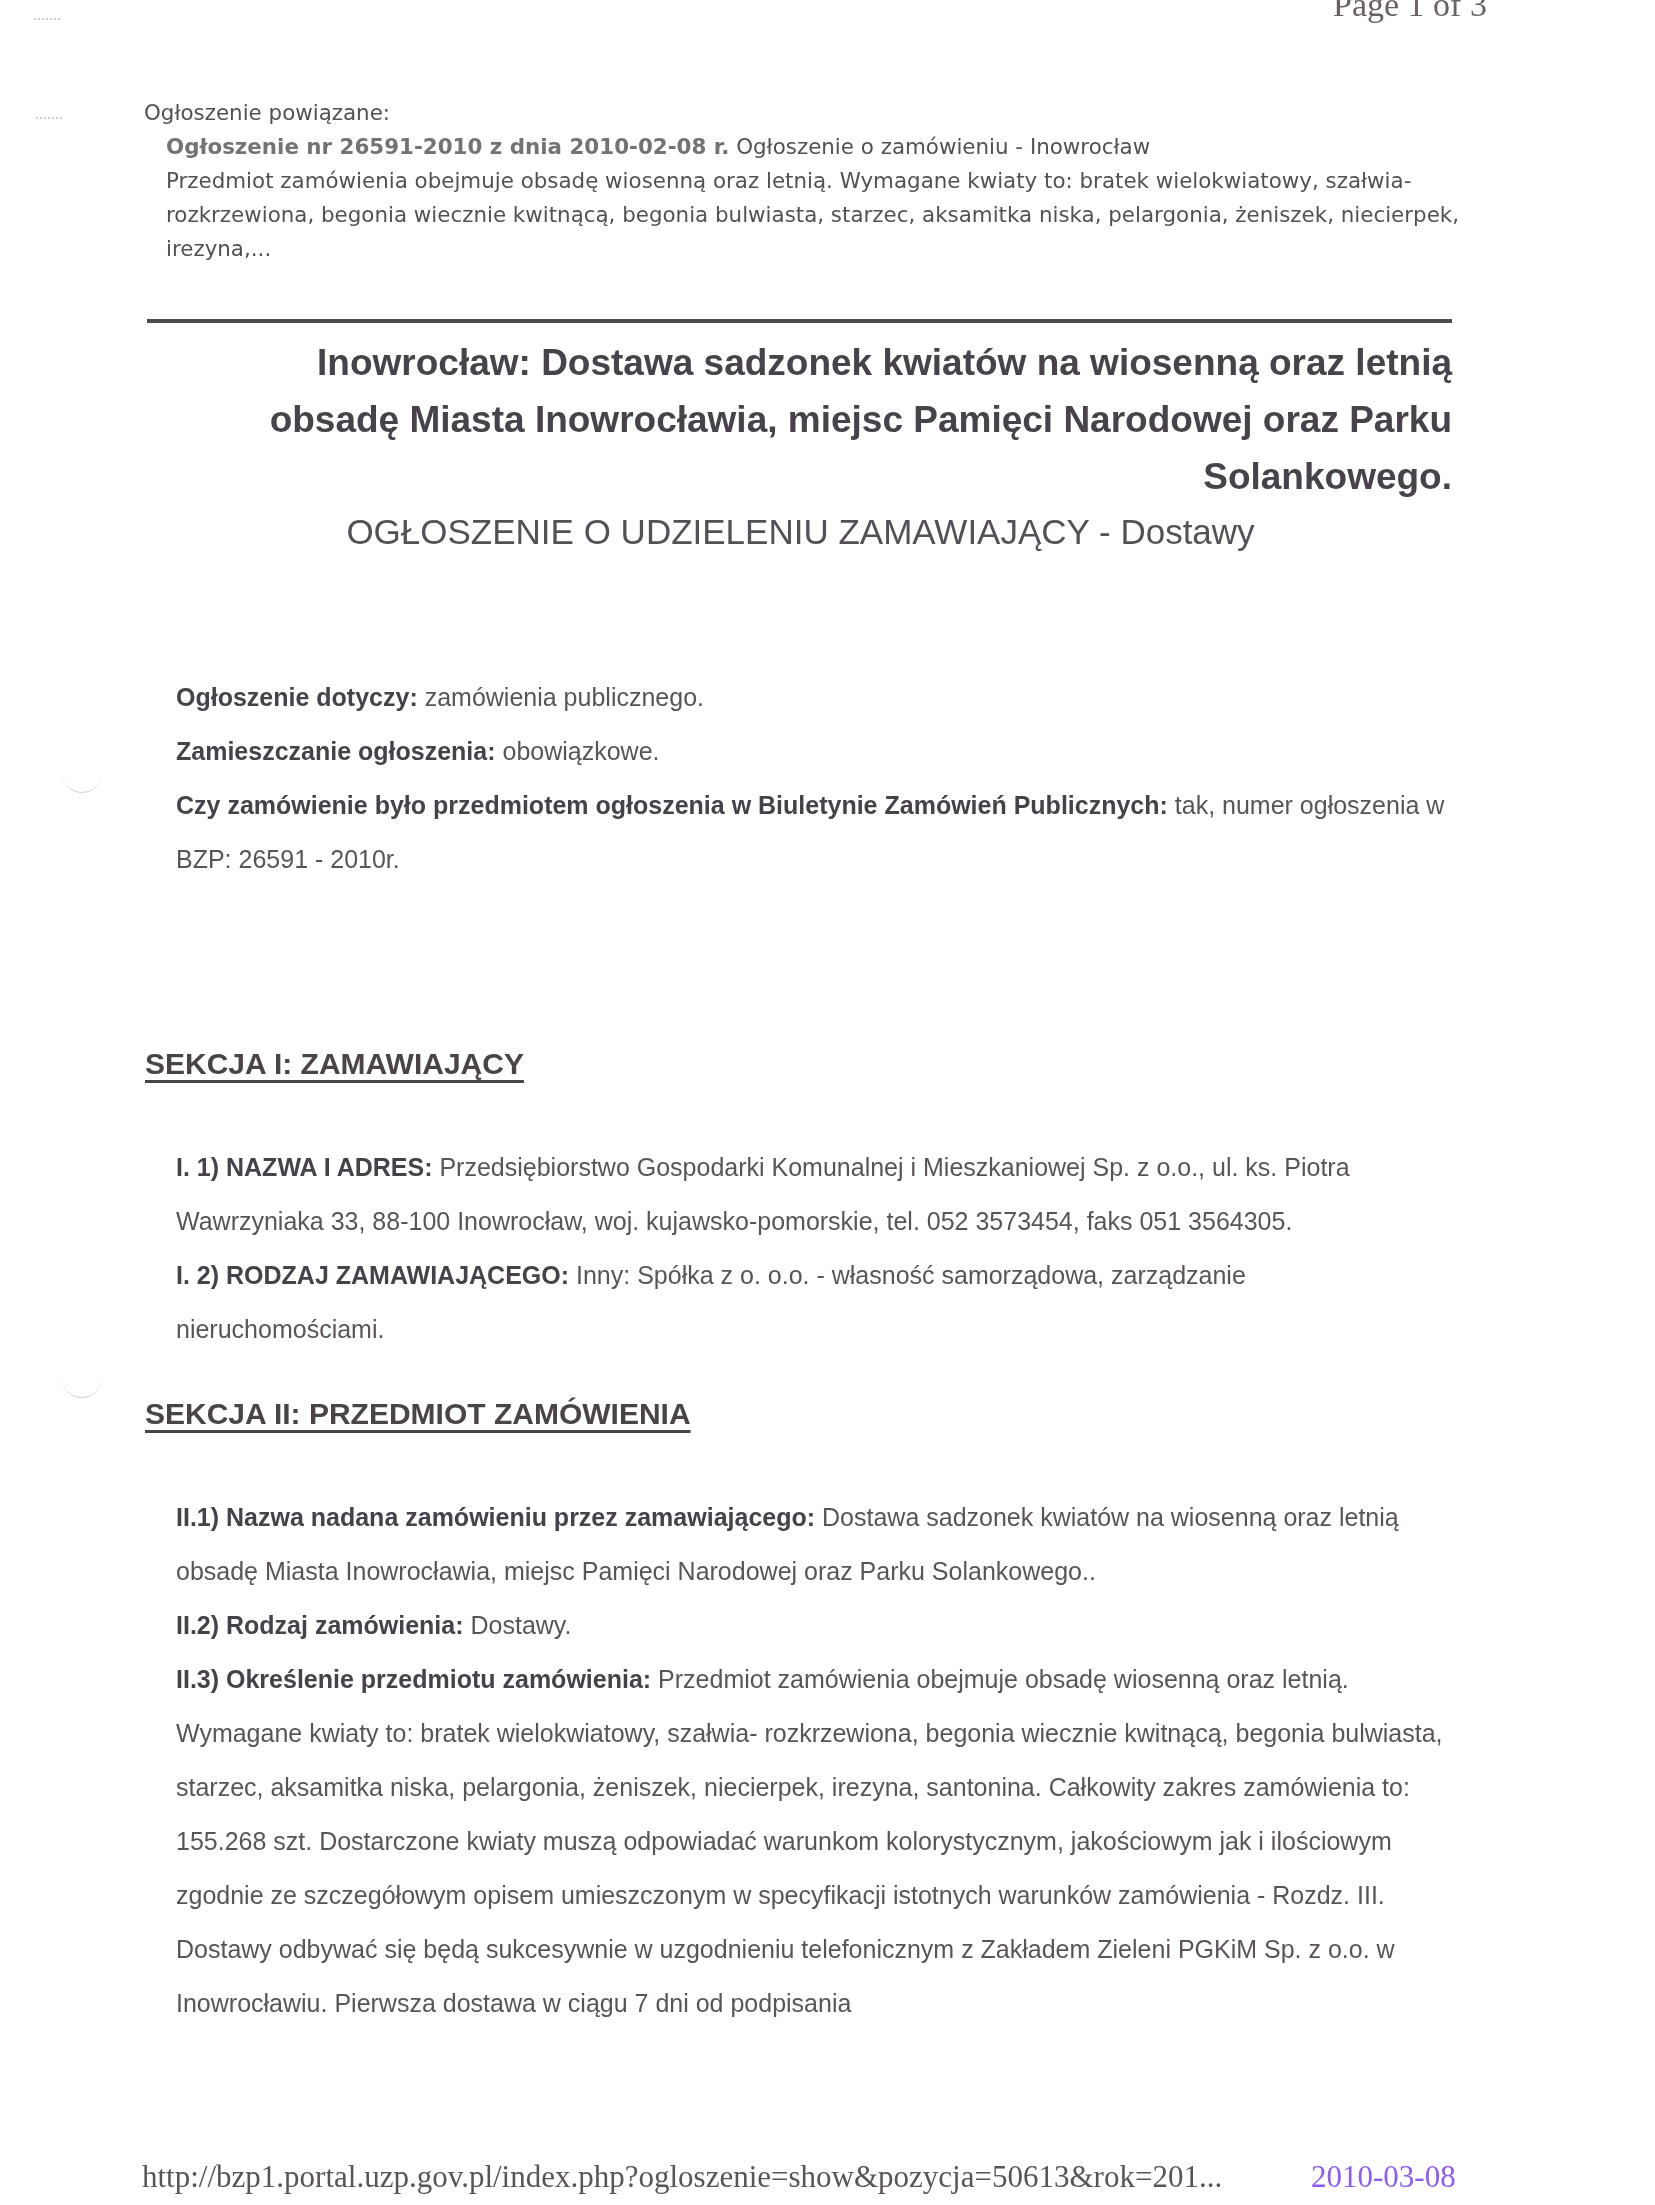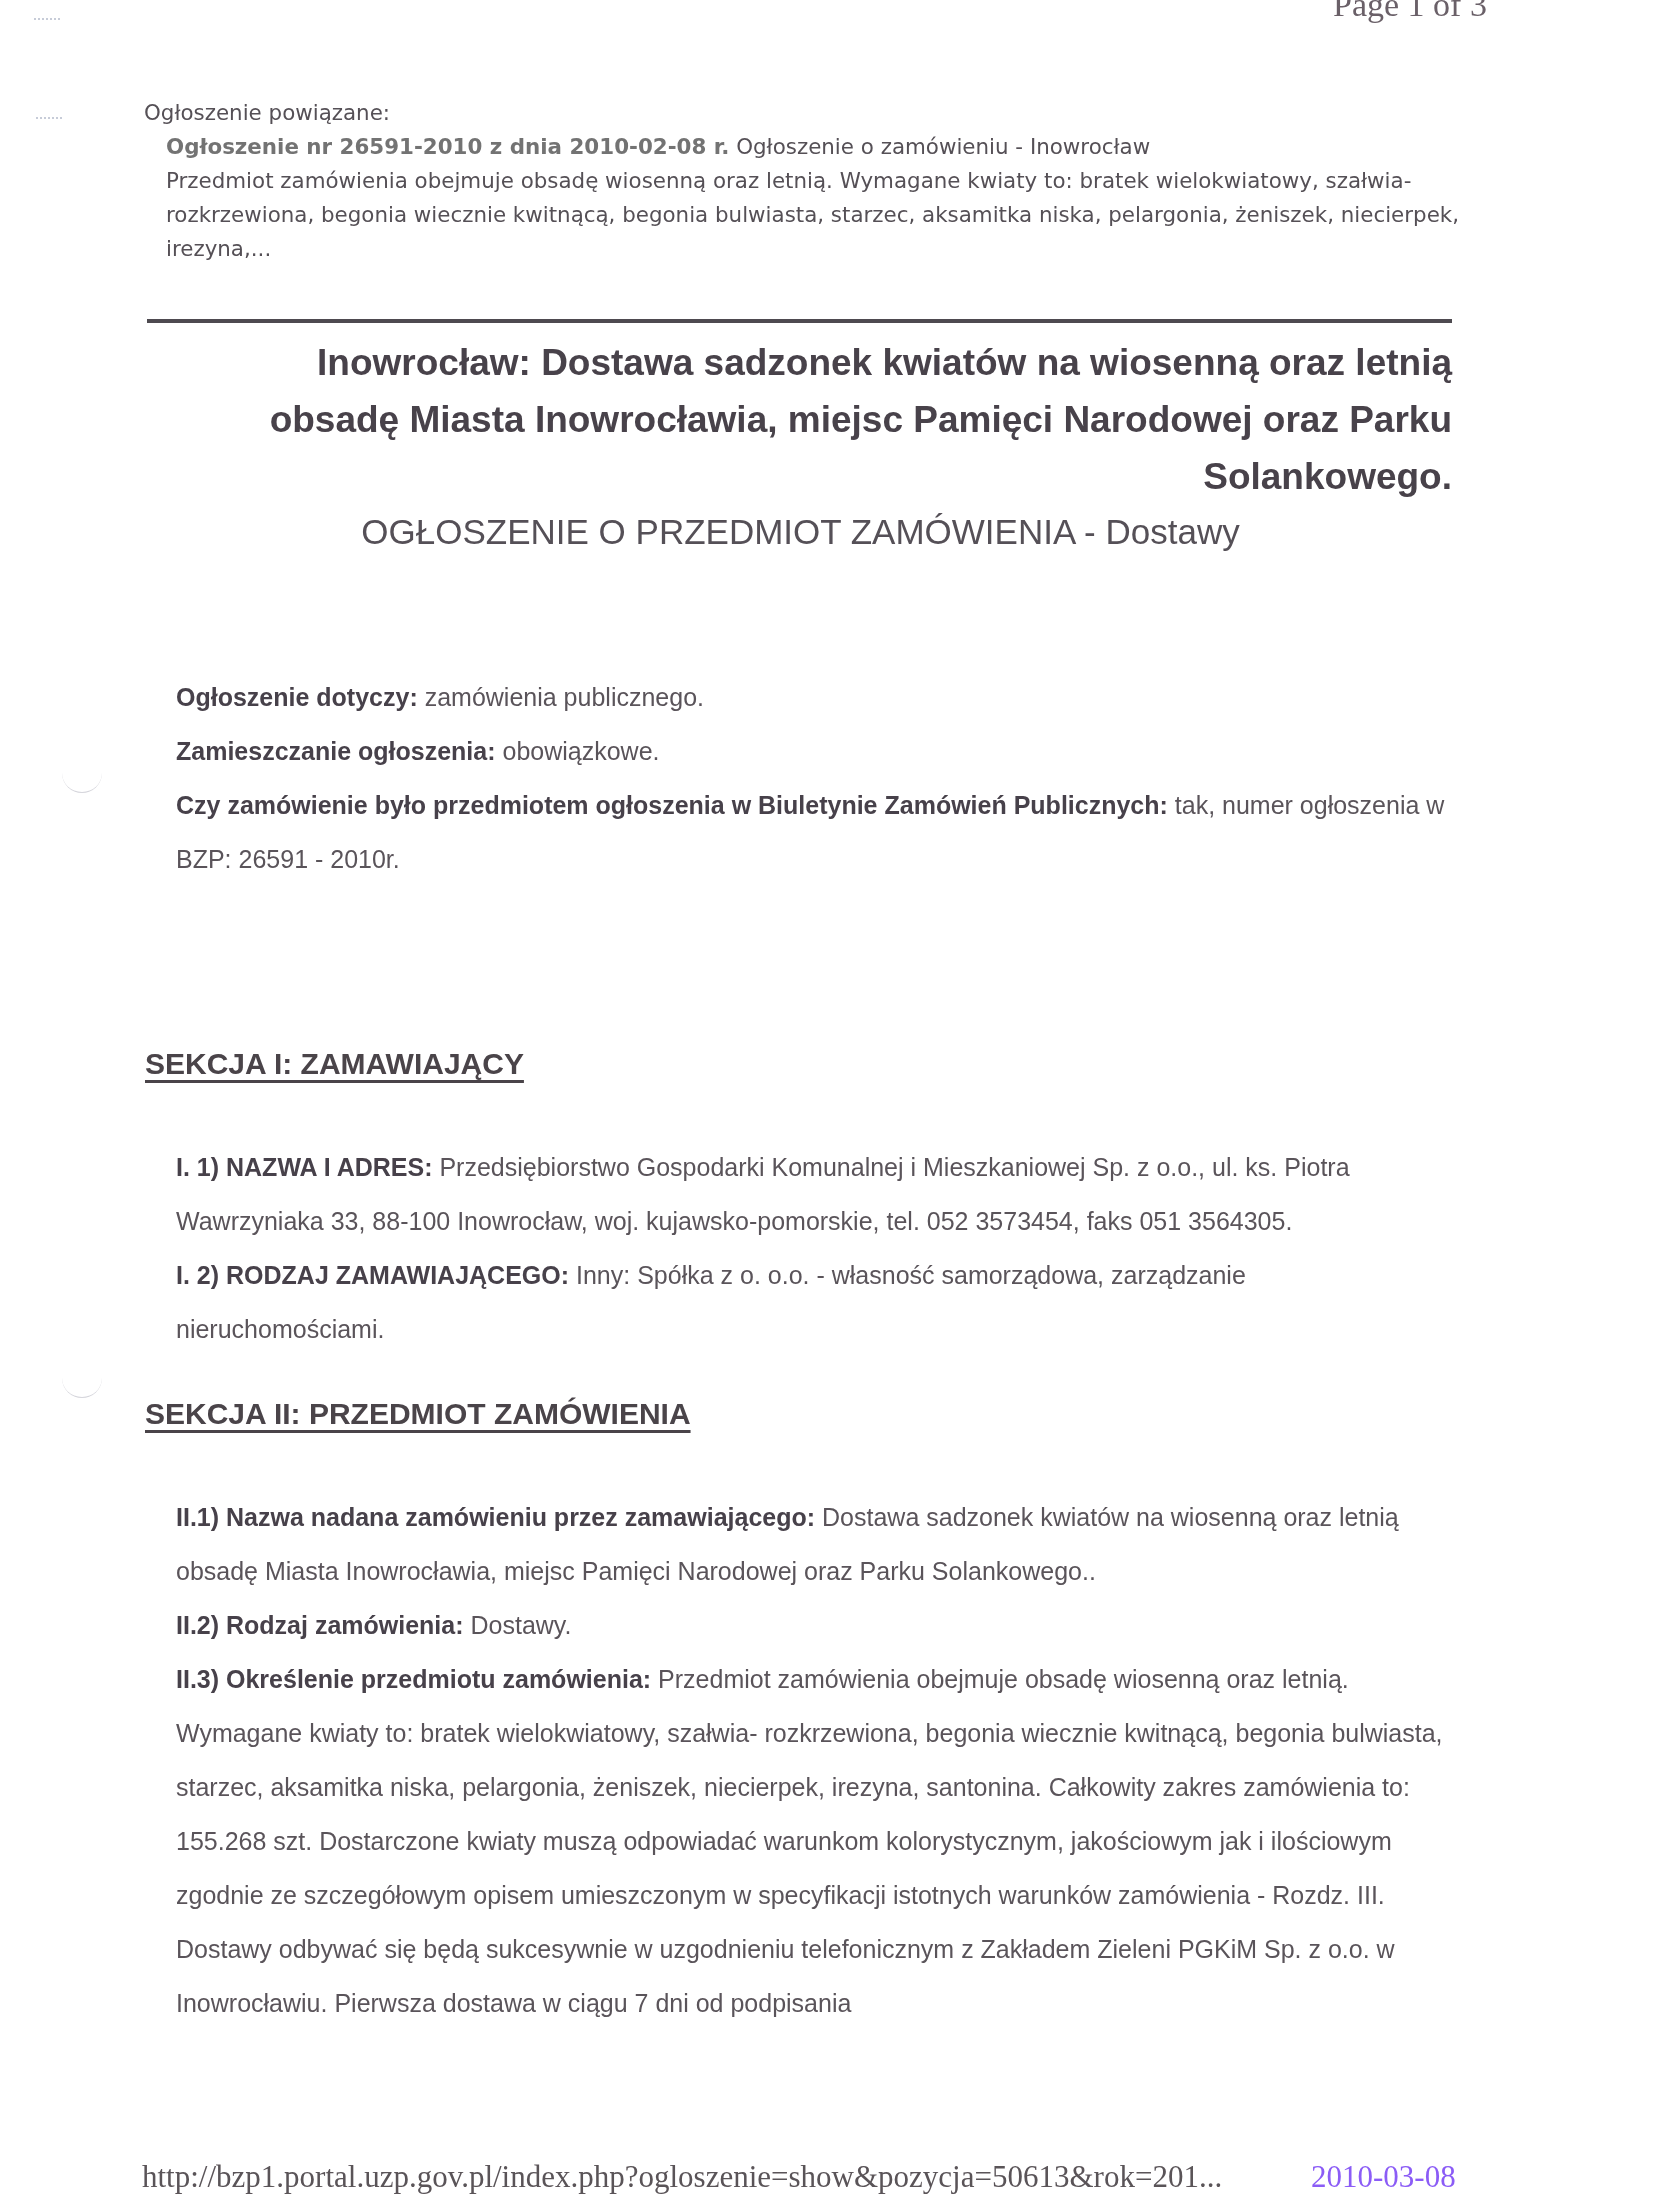--- a/index.html
+++ b/index.html
@@ -44,21 +44,21 @@
   <div class="indent"><b>Ogłoszenie nr 26591-2010 z dnia 2010-02-08 r.</b><span> Ogłoszenie o zamówieniu - Inowrocław</span></div>
   <div class="indent">Przedmiot zamówienia obejmuje obsadę wiosenną oraz letnią. Wymagane kwiaty to: bratek wielokwiatowy, szałwia- rozkrzewiona, begonia wiecznie kwitnącą, begonia bulwiasta, starzec, aksamitka niska, pelargonia, żeniszek, niecierpek, irezyna,...</div>
 </div>
 
 <div id="rule"></div>
 
 <div id="title-block" class="sans">
   <div class="title-line">Inowrocław: Dostawa sadzonek kwiatów na wiosenną oraz letnią</div>
   <div class="title-line">obsadę Miasta Inowrocławia, miejsc Pamięci Narodowej oraz Parku</div>
   <div class="title-line">Solankowego.</div>
-  <div class="subtitle-line">OGŁOSZENIE O PRZEDMIOT ZAMÓWIENIA - Dostawy</div>
+  <div class="subtitle-line">OGŁOSZENIE O UDZIELENIU ZAMAWIAJĄCY - Dostawy</div>
 </div>
 
 <div class="content sans" style="top:670px;">
   <div><b>Ogłoszenie dotyczy:</b><span> zamówienia publicznego.</span></div>
   <div><b>Zamieszczanie ogłoszenia:</b><span> obowiązkowe.</span></div>
   <div><b>Czy zamówienie było przedmiotem ogłoszenia w Biuletynie Zamówień Publicznych:</b><span> tak, numer ogłoszenia w BZP: 26591 - 2010r.</span></div>
 </div>
 
 <div class="section-head sans" style="top:1047px;">SEKCJA I: ZAMAWIAJĄCY</div>
 <div class="content sans" style="top:1140px;">

